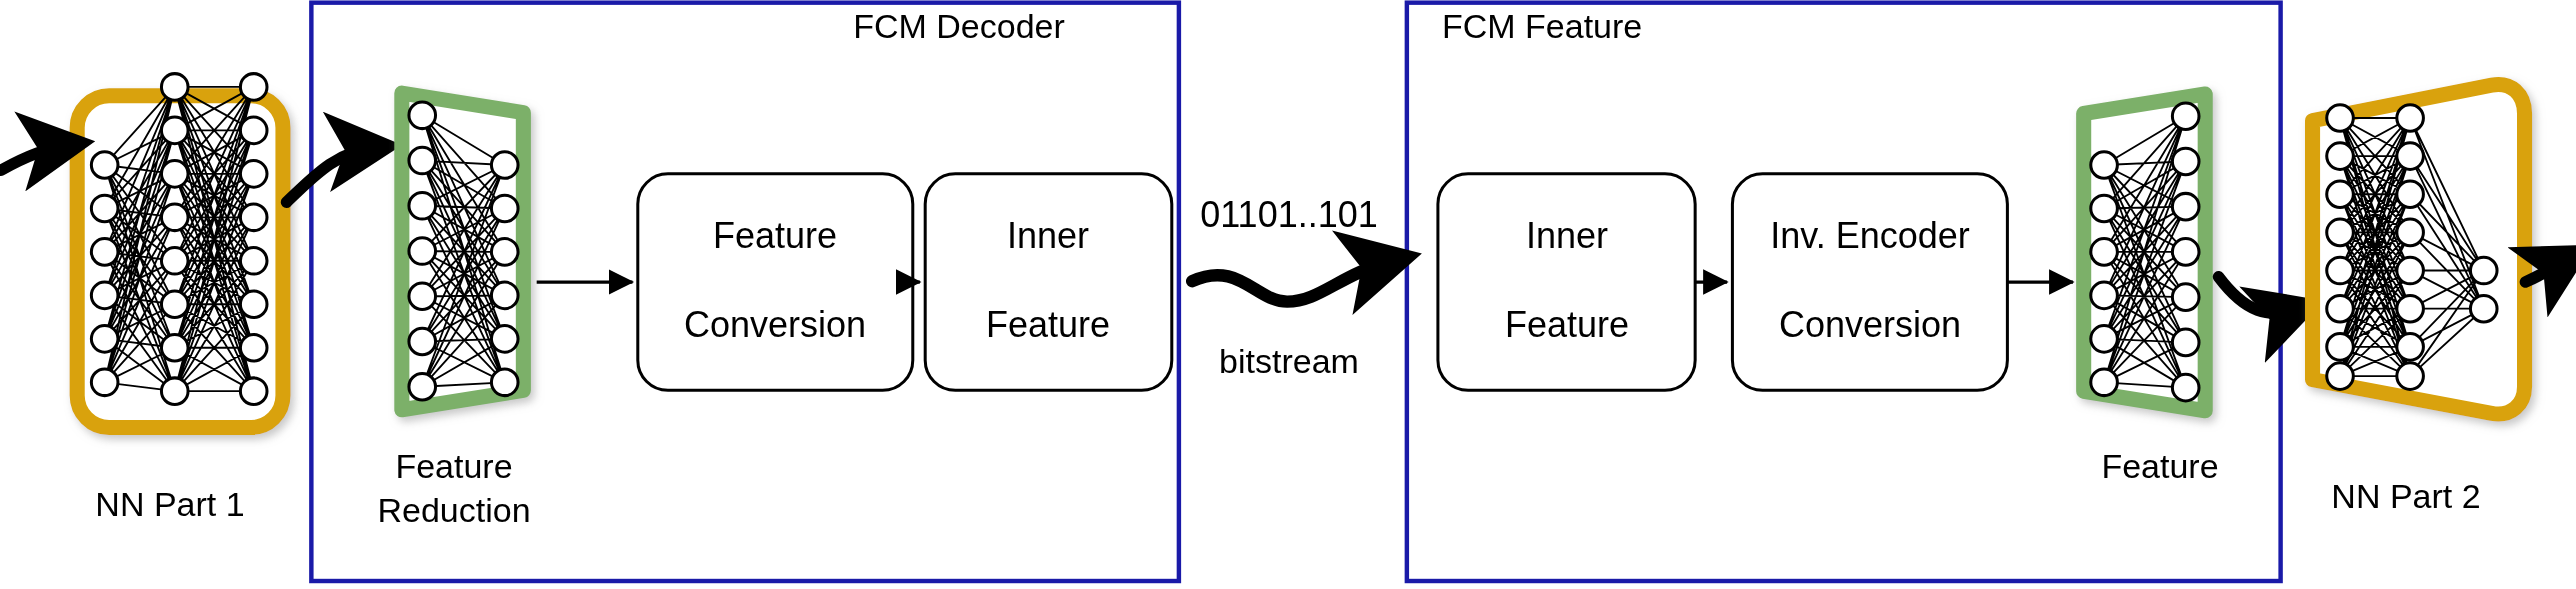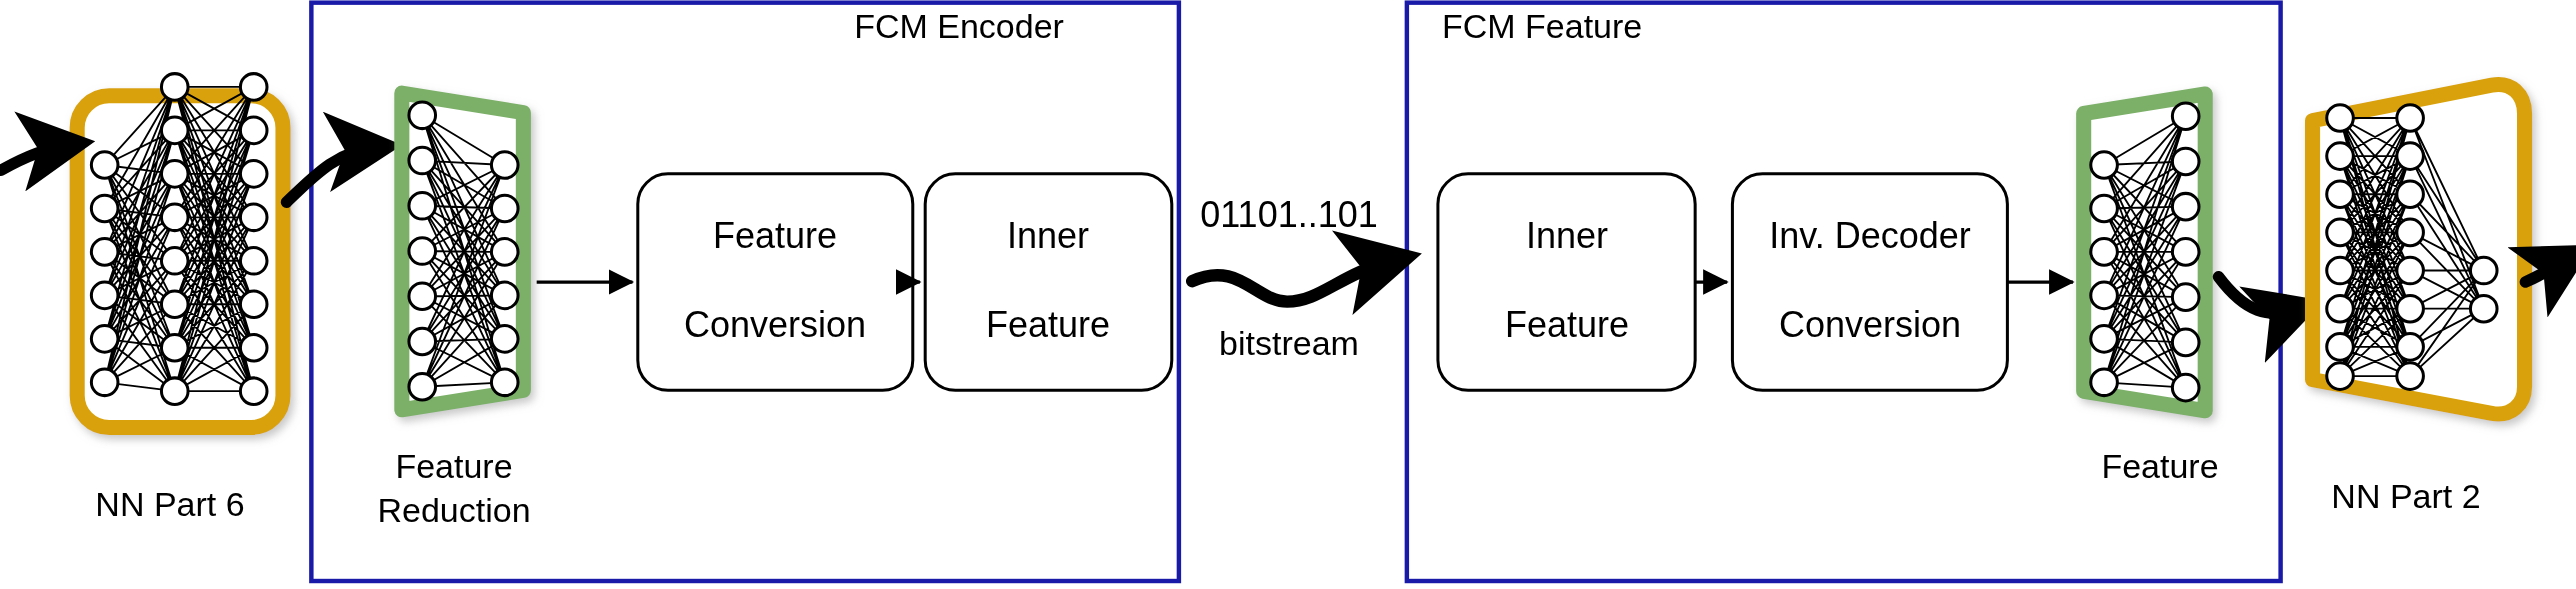--- a/index.html
+++ b/index.html
@@ -241,40 +241,40 @@
             <circle cx="2716" cy="424" r="15"></circle>
           <circle cx="2799" cy="305" r="15"></circle>
             <circle cx="2799" cy="348" r="15"></circle>
         </g>
       </g>
     </g>
 
     <path d="M2846,318 C2868,308 2884,298 2898,290" stroke="#000" stroke-width="13" fill="none" stroke-linecap="round" marker-end="url(#fatArrow)"></path>
   </svg>
 
-  <div class="label container-title" style="left:959px; top:7px; transform:translateX(-50%);">FCM Encoder</div>
+  <div class="label container-title" style="left:959px; top:7px; transform:translateX(-50%);">FCM Decoder</div>
 
   <div class="label container-title" style="left:1442px; top:7px;">FCM Feature</div>
 
   <div class="label module-label centered" style="left:775px; top:216px;">Feature</div>
   <div class="label module-label centered" style="left:775px; top:305px;">Conversion</div>
 
   <div class="label module-label centered" style="left:1048px; top:216px;">Inner</div>
   <div class="label module-label centered" style="left:1048px; top:305px;">Feature</div>
 
   <div class="label module-label centered" style="left:1567px; top:216px;">Inner</div>
   <div class="label module-label centered" style="left:1567px; top:305px;">Feature</div>
 
-  <div class="label module-label centered" style="left:1870px; top:216px;">Inv. Decoder</div>
+  <div class="label module-label centered" style="left:1870px; top:216px;">Inv. Encoder</div>
   <div class="label module-label centered" style="left:1870px; top:305px;">Conversion</div>
 
   <div class="label bitstream-bits" style="left:1289px; top:195px; transform:translateX(-50%);">01101..101</div>
-  <div class="label bitstream-word" style="left:1289px; top:324px; transform:translateX(-50%);">bitstream</div>
-
-  <div class="label caption centered" style="left:170px; top:484px;">NN Part 6</div>
+  <div class="label bitstream-word" style="left:1289px; top:342px; transform:translateX(-50%);">bitstream</div>
+
+  <div class="label caption centered" style="left:170px; top:484px;">NN Part 1</div>
 
   <div class="label caption centered" style="left:454px; top:446px;">Feature</div>
   <div class="label caption centered" style="left:454px; top:490px;">Reduction</div>
 
   <div class="label caption centered" style="left:2160px; top:446px;">Feature</div>
 
   <div class="label caption centered" style="left:2406px; top:476px;">NN Part 2</div>
 
 </div>
 

